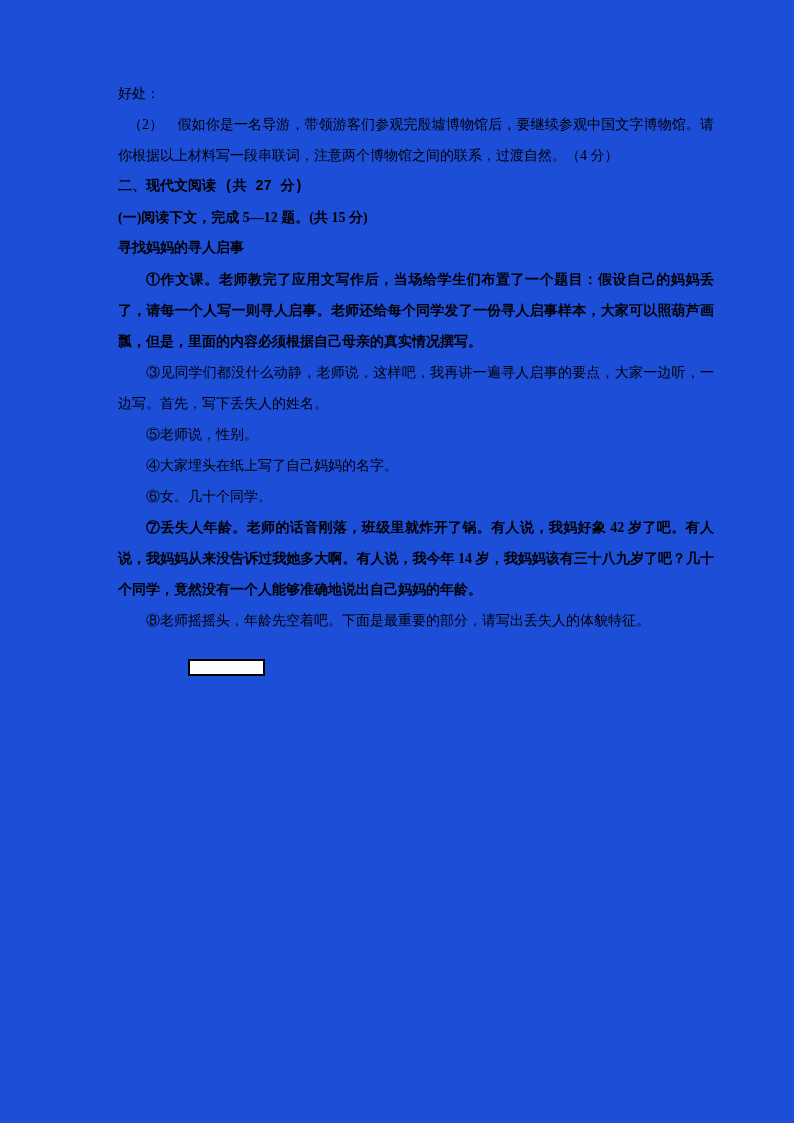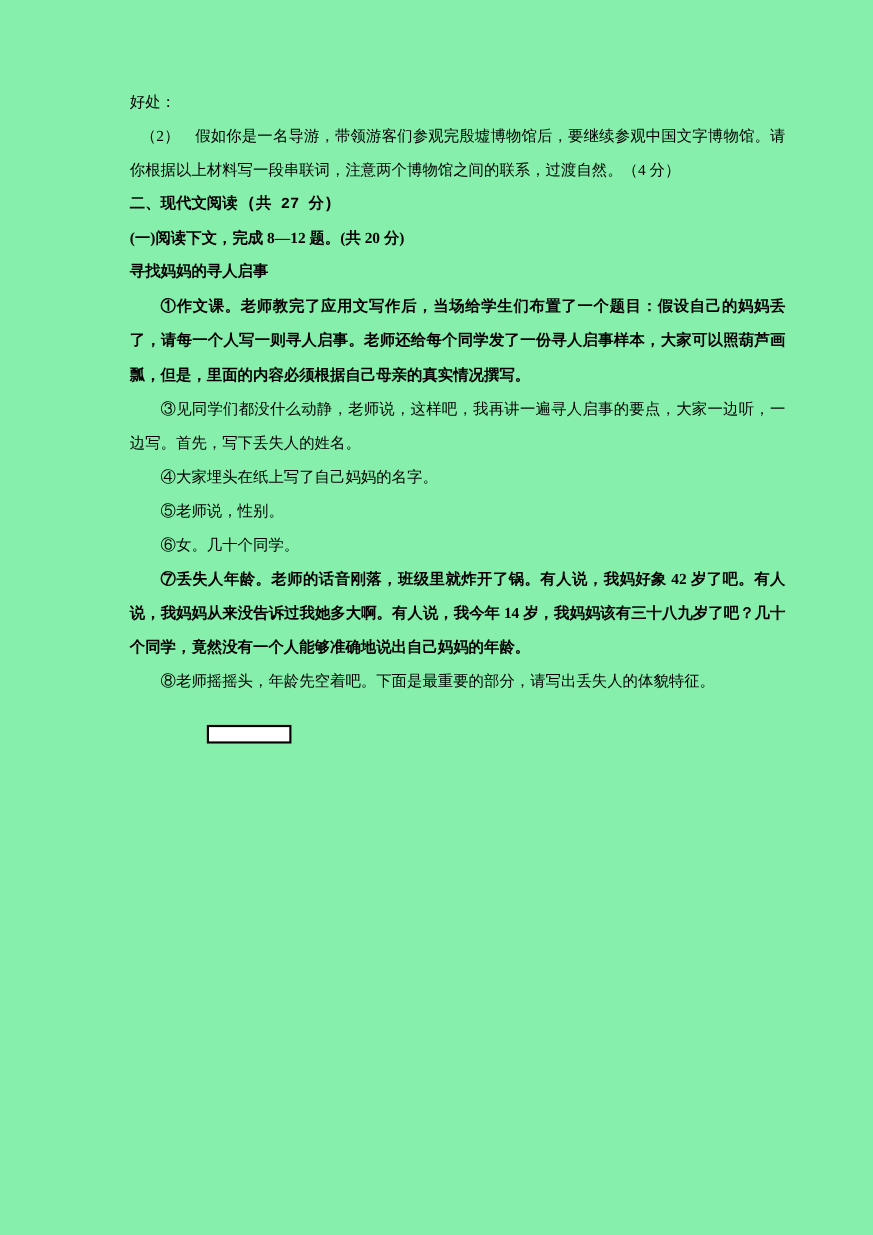--- a/index.html
+++ b/index.html
@@ -4,21 +4,21 @@
 <style>
   html, body {
     margin: 0;
     padding: 0;
     background: #ffffff;
   }
   .page {
     position: relative;
     width: 794px;
     height: 1123px;
-    background: #86efac;
+    background: #1d4ed8;
     color: #000000;
     font-family: "Liberation Serif", serif;
     overflow: hidden;
   }
   .content {
     padding: 78px 80px 0 118px; 
   }
   .content p {
     margin: 0;
     font-size: 14px;
@@ -71,32 +71,32 @@
 
 <div class="page">
   <div class="content">
 
     <p class="plain">好处：</p>
 
     <p class="q2">（2）　假如你是一名导游，带领游客们参观完殷墟博物馆后，要继续参观中国文字博物馆。请你根据以上材料写一段串联词，注意两个博物馆之间的联系，过渡自然。（4 分）</p>
 
     <p class="heading">二、现代文阅读 (共 27 分)</p>
 
-    <p class="subheading">(一)阅读下文，完成 8—12 题。(共 20 分)</p>
+    <p class="subheading">(一)阅读下文，完成 5—12 题。(共 15 分)</p>
 
     <p class="reading-title">寻找妈妈的寻人启事</p>
 
     <p class="body-para mt23">①作文课。老师教完了应用文写作后，当场给学生们布置了一个题目：假设自己的妈妈丢了，请每一个人写一则寻人启事。老师还给每个同学发了一份寻人启事样本，大家可以照葫芦画瓢，但是，里面的内容必须根据自己母亲的真实情况撰写。</p>
 
 
     <p class="body-para mt18">③见同学们都没什么动静，老师说，这样吧，我再讲一遍寻人启事的要点，大家一边听，一边写。首先，写下丢失人的姓名。</p>
 
+    <p class="body-para mt17">⑤老师说，性别。</p>
+
     <p class="body-para mt20">④大家埋头在纸上写了自己妈妈的名字。</p>
-
-    <p class="body-para mt17">⑤老师说，性别。</p>
 
     <p class="body-para mt17">⑥女。几十个同学。</p>
 
     <p class="body-para mt23">⑦丢失人年龄。老师的话音刚落，班级里就炸开了锅。有人说，我妈好象 42 岁了吧。有人说，我妈妈从来没告诉过我她多大啊。有人说，我今年 14 岁，我妈妈该有三十八九岁了吧？几十个同学，竟然没有一个人能够准确地说出自己妈妈的年龄。</p>
 
     <p class="body-para mt15">⑧老师摇摇头，年龄先空着吧。下面是最重要的部分，请写出丢失人的体貌特征。</p>
 
     <div class="answer-box"></div>
 
   </div>

